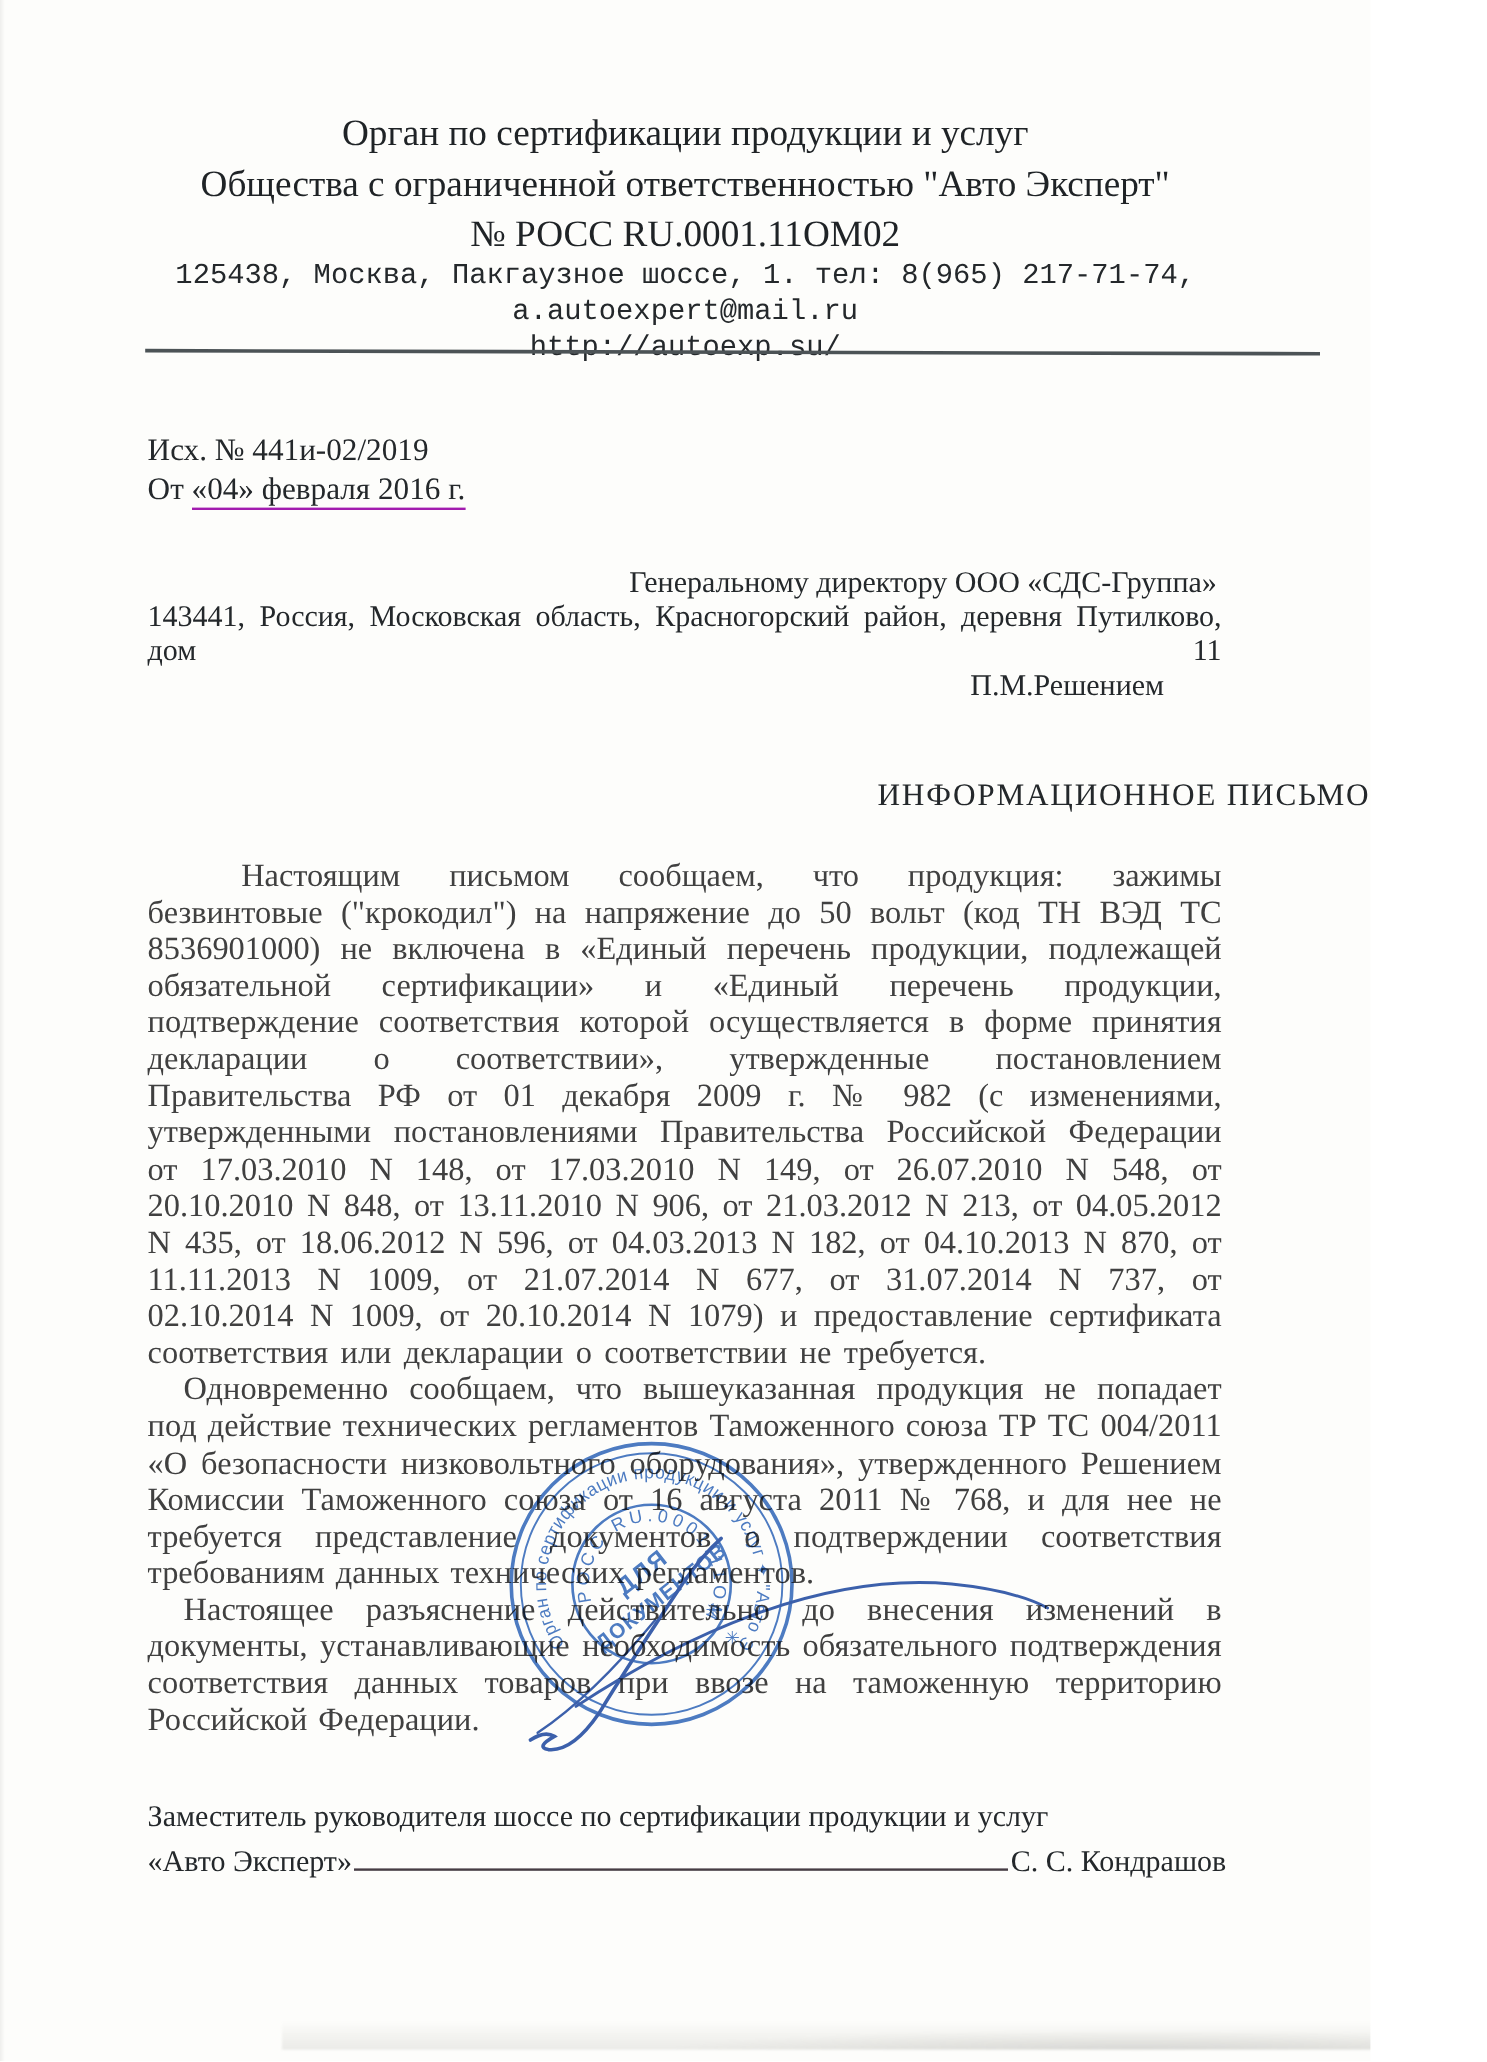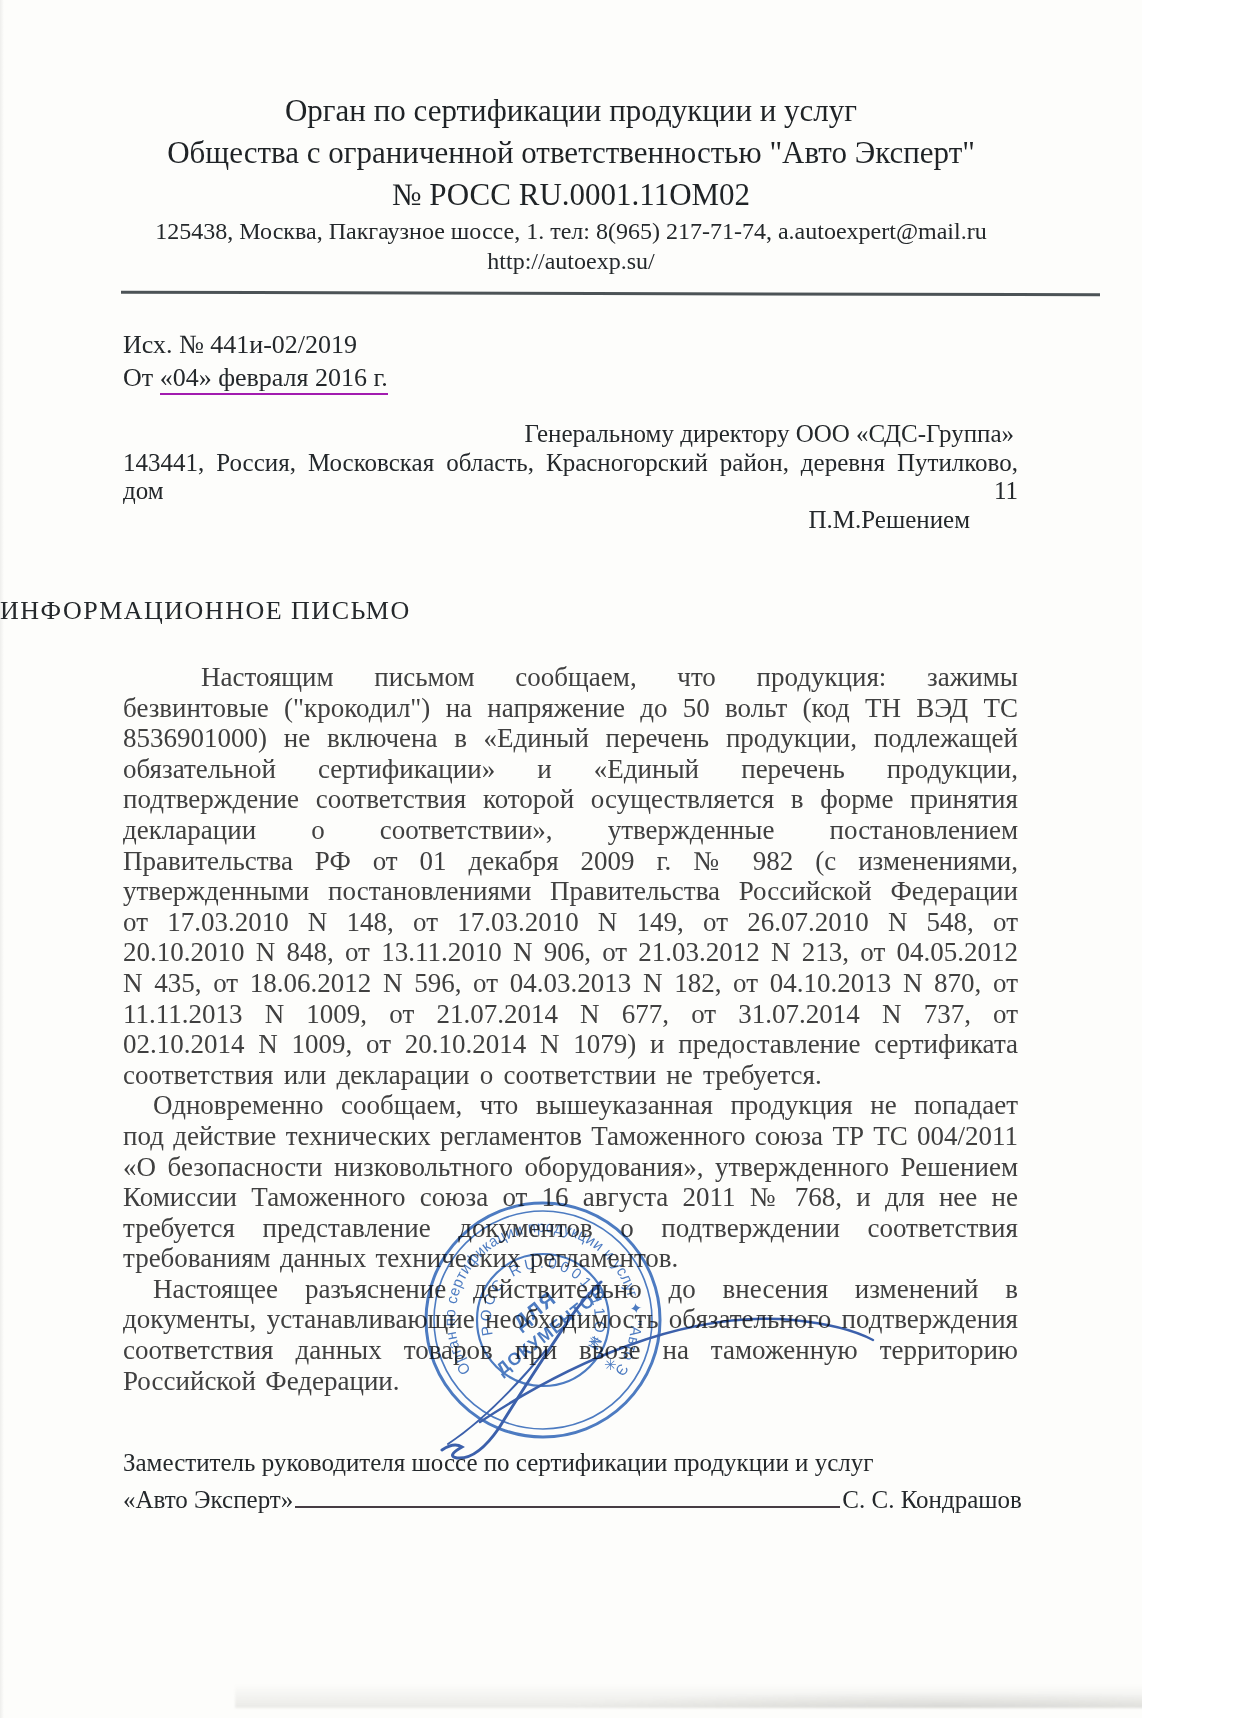--- a/index.html
+++ b/index.html
@@ -9,34 +9,34 @@
     background:#fdfdfb;
     font-family:"Liberation Serif","DejaVu Serif",serif;
     color:#222;
     overflow:hidden;
   }
   .edge-shadow{position:absolute;left:0;top:0;width:4px;height:100%;
     background:linear-gradient(to right,rgba(0,0,0,.06),rgba(0,0,0,0));}
   
   .letterhead{padding-top:90px;text-align:center;}
   .lh-big{font-size:31px;line-height:42px;color:#1f2326;}
-  .lh-small{font-size:24px;line-height:30px;color:#24282b;}
+  .lh-small{font-size:24px;line-height:30px;color:#24282b;font-family:Liberation Mono, monospace;}
   
   .rule{position:absolute;left:121px;right:42px;top:292px;height:0;
     border-top:3px solid #4c5356;transform:rotate(0.15deg);}
   
   .ref{margin:52px 0 0 123px;font-size:26px;line-height:33px;color:#24282b;}
   .u-date{border-bottom:2px solid #a21caf;padding-bottom:1px;}
   
-  .recipient{margin:26px 124px 0 123px;font-size:25px;line-height:28.5px;color:#24282b;}
+  .recipient{margin:48px 124px 0 123px;font-size:25px;line-height:28.5px;color:#24282b;}
   .recipient .r1{text-align:right;padding-right:4px;}
   .recipient .r2{text-align:justify;text-align-last:justify;}
   .recipient .r3{text-align:right;padding-right:48px;}
   
-  .title{margin-top:62px;text-align:left;font-size:26px;letter-spacing:1.5px;color:#24282b;}
+  .title{margin-top:62px;text-align:right;font-size:26px;letter-spacing:1.5px;color:#24282b;}
   
   .body{margin:36px 124px 0 123px;font-size:27px;line-height:30.6px;
     text-align:justify;color:#404040;word-spacing:2.5px;}
   .body p{margin:0;}
   .body p.first{text-indent:78px;word-spacing:3.5px;}
   .body p.rest{text-indent:30px;}
   
   .sig{position:relative;margin:50px 0 0 123px;font-size:25px;line-height:33px;color:#24282b;z-index:1;}
   .sig-line2{margin-top:4px;white-space:nowrap;}
   .sig-underline{display:inline-block;width:545px;height:1px;

